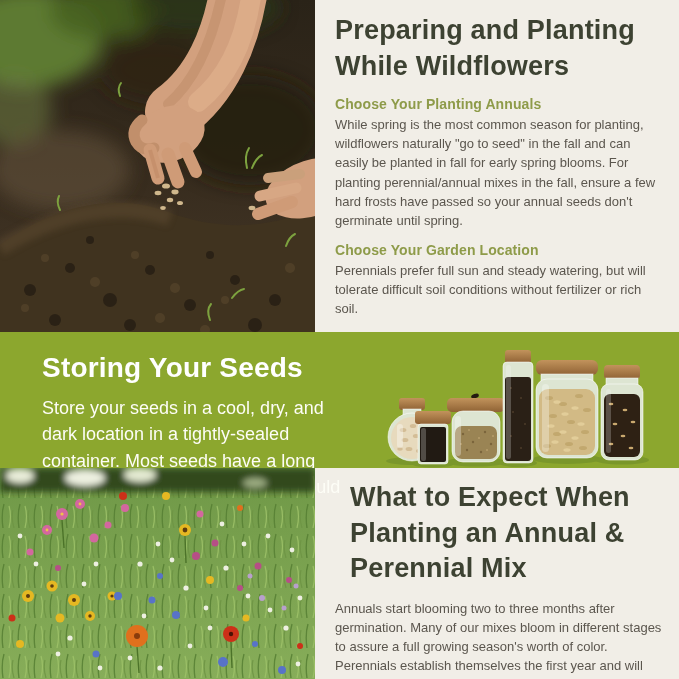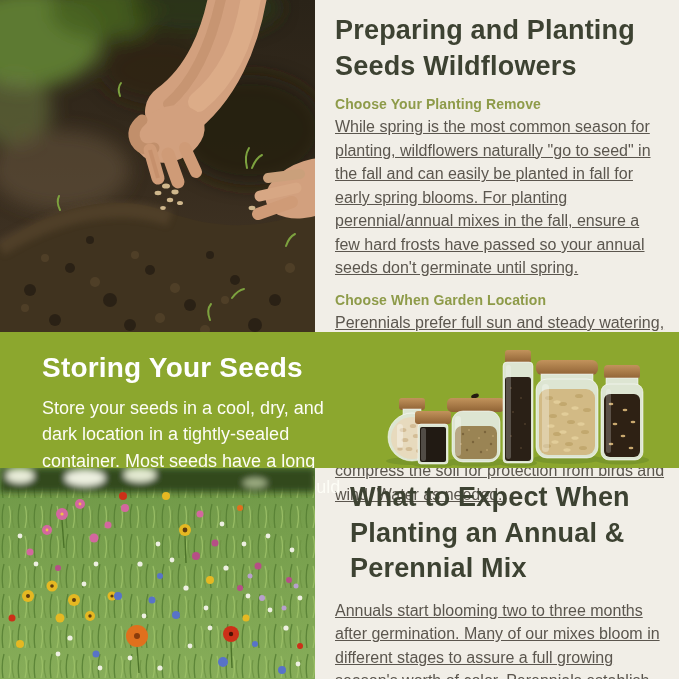--- a/index.html
+++ b/index.html
@@ -14,21 +14,21 @@
   body{background:#888;font-family:"Liberation Sans", sans-serif;}
   .page{position:relative;width:679px;height:679px;background:var(--background-cream);overflow:hidden;font-family:"Liberation Sans", sans-serif;}
   .photo-top{position:absolute;left:0;top:0;width:315px;height:332px;}
   .band{position:absolute;left:0;top:332px;width:679px;height:136px;background:var(--band-green);}
   .photo-bottom{position:absolute;left:0;top:468px;width:315px;height:211px;}
   .content-top{position:absolute;left:335px;top:13px;width:332px;}
   .content-bottom{position:absolute;left:335px;top:480px;width:328px;}
   h1.big{font-size:27px;line-height:1.32;color:var(--heading-dark);font-weight:bold;letter-spacing:.2px;margin:0 0 2px 0;}
   h2.big{font-size:27px;line-height:1.32;color:var(--heading-dark);font-weight:bold;letter-spacing:.2px;margin:0 0 12px 15px;}
   h3.sub{font-size:14px;color:var(--subheading-olive);margin:12px 0 3px 0;font-weight:bold;letter-spacing:.1px;}
-  p.body{font-size:16px;line-height:1.47;color:var(--body-gray);text-decoration:underline;}
+  p.body{font-size:13px;line-height:1.47;color:var(--body-gray);}
   .band-text{position:absolute;left:42px;top:20px;width:312px;color:var(--white);}
   .band-text h2{font-size:28px;font-weight:bold;margin:0 0 11px 0;letter-spacing:.2px;color:var(--white);}
   .band-text p{font-size:18px;line-height:1.47;color:#fdfdf6;}
   .jars{position:absolute;left:375px;top:0px;width:300px;height:136px;}
   svg{display:block;}
 </style>
 </head>
 <body>
 
 <div class="page">
@@ -119,24 +119,24 @@
         <ellipse cx="312" cy="188" rx="48" ry="28" fill="#d2a07e" transform="rotate(-18 312 188)"></ellipse>
         <path d="M292,202 L258,214" stroke="#cf9b77" stroke-width="12" stroke-linecap="round"></path>
         <path d="M296,188 L260,196" stroke="#d7a784" stroke-width="11" stroke-linecap="round"></path>
         <path d="M300,174 L268,178" stroke="#caa07b" stroke-width="10" stroke-linecap="round"></path>
         <ellipse cx="252" cy="208" rx="3.4" ry="2.2" fill="#cfb78c"></ellipse>
       </g>
     </svg>
   </div>
 
   <div class="content-top">
-    <h1 class="big">Preparing and Planting Seeds Wildflowers</h1>
-    <h3 class="sub">Choose Your Planting Remove</h3>
+    <h1 class="big">Preparing and Planting While Wildflowers</h1>
+    <h3 class="sub">Choose Your Planting Annuals</h3>
     <p class="body">While spring is the most common season for planting, wildflowers naturally "go to seed" in the fall and can easily be planted in fall for early spring blooms. For planting perennial/annual mixes in the fall, ensure a few hard frosts have passed so your annual seeds don't germinate until spring.</p>
-    <h3 class="sub">Choose When Garden Location</h3>
+    <h3 class="sub">Choose Your Garden Location</h3>
     <p class="body">Perennials prefer full sun and steady watering, but will tolerate difficult soil conditions without fertilizer or rich soil.</p>
     <h3 class="sub">Prepare Your Soil and Sow Your Seed!</h3>
     <p class="body">Remove any vegetation and loosen the soil by hand or rototiller. Sow your seeds, and lightly compress the soil for protection from birds and wind. Water as needed.</p>
   </div>
 
   <div class="band">
     <div class="band-text">
       <h2>Storing Your Seeds</h2>
       <p>Store your seeds in a cool, dry, and dark location in a tightly-sealed container. Most seeds have a long shelf life, but heat and moisture could shorten it.</p>
     </div>

